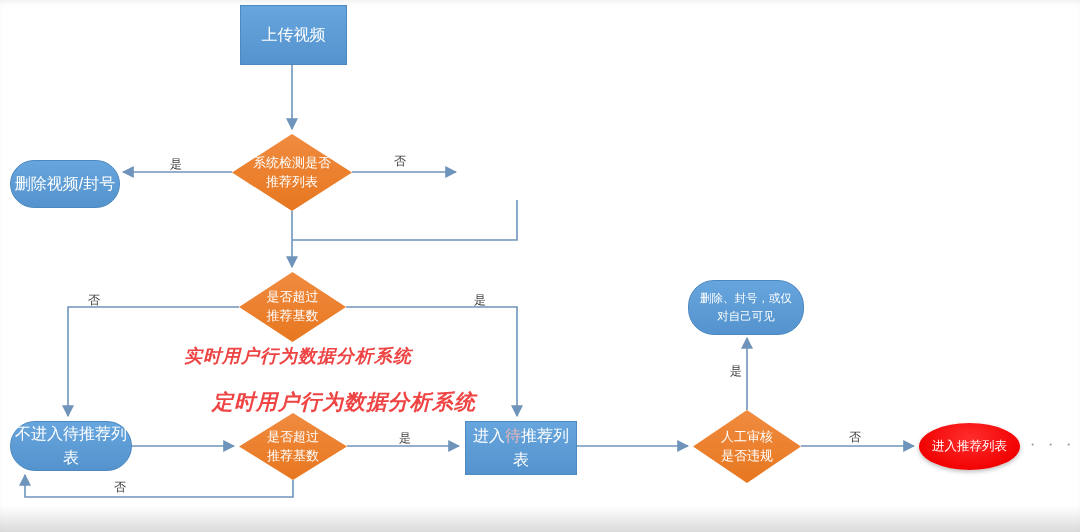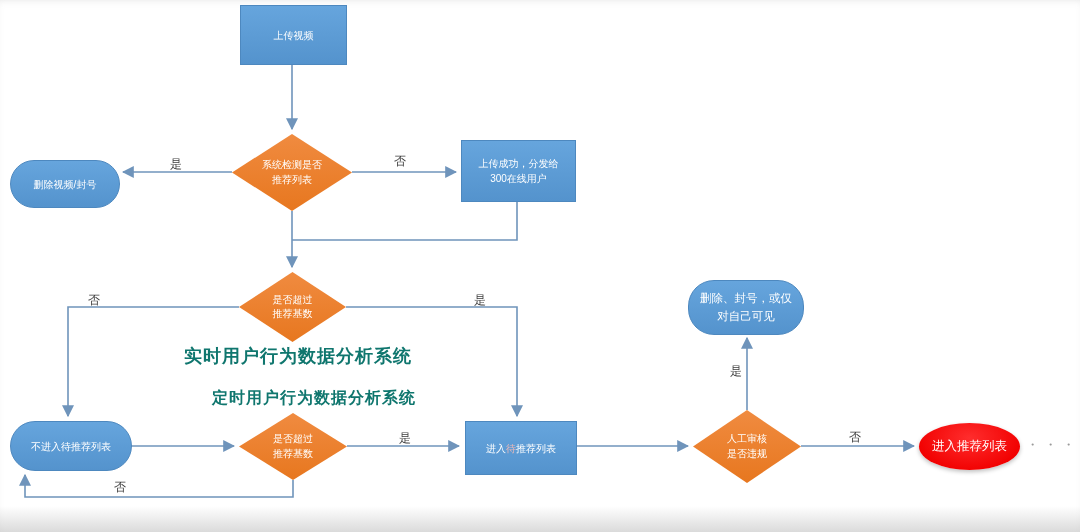--- a/index.html
+++ b/index.html
@@ -13,41 +13,41 @@
   .edge { stroke:#6F94BB; stroke-width:1.6; fill:none; }
 
   .node {
     position:absolute; display:flex; flex-direction:column;
     align-items:center; justify-content:center;
     color:#ffffff; text-align:center;
   }
   .process {
     background:linear-gradient(180deg,#66a5dd 0%,#5493cd 100%);
     border:1px solid #4d88bf;
-    font-size:10px; line-height:1.5;
+    font-size:16px; line-height:1.5;
   }
   .terminator { border-radius:26px; }
   .decision {
     clip-path:polygon(50% 0,100% 50%,50% 100%,0 50%);
     background:linear-gradient(180deg,#f08b40 0%,#e7771f 100%);
-    font-size:10px; line-height:1.45;
+    font-size:13px; line-height:1.45;
   }
   .terminal {
     background:radial-gradient(ellipse at 50% 32%, #ff2d2d 0%, #f10000 75%);
     border-radius:50%; font-size:12.5px;
     box-shadow:0 2px 4px rgba(0,0,0,.25);
   }
   .hl-red { color:#ffd5d5; }
   .hl-red { color:#e8b7b7; }
   .edge-label { position:absolute; font-size:12px; color:#3c3c3c; }
   .annotation {
-    position:absolute; font-weight:bold; color:#0f766e; white-space:nowrap;
+    position:absolute; font-weight:bold; color:#ef4444; white-space:nowrap;font-style:italic;
   }
   .annotation.a1 { left:184px; top:344px; font-size:18px; letter-spacing:1px; }
-  .annotation.a2 { left:212px; top:388px; font-size:16px; letter-spacing:1px; }
+  .annotation.a2 { left:212px; top:388px; font-size:21px; letter-spacing:1px; }
   .ellipsis {
     position:absolute; left:1026px; top:436px;
     color:#9a9a9a; font-size:13px; letter-spacing:5px;
   }
   .bottom-shade {
     position:absolute; left:0; right:0; bottom:0; height:26px;
     background:linear-gradient(180deg, rgba(255,255,255,0) 0%, rgba(150,150,150,.35) 100%);
     pointer-events:none;
   }
 </style>
@@ -83,24 +83,20 @@
 
   <div class="node decision" style="left:232px; top:134px; width:120px; height:77px;">
     <div>系统检测是否</div>
     <div>推荐列表</div>
   </div>
 
   <div class="node process terminator" style="left:10px; top:148px; width:108px; height:46px;margin-top:12px;">
     <div>删除视频/封号</div>
   </div>
 
-  <div class="node process" style="left:461px; top:140px; width:113px; height:60px;">
-    <div>上传成功，分发给</div>
-    <div>300在线用户</div>
-  </div>
 
   <div class="node decision" style="left:239px; top:272px; width:107px; height:70px;">
     <div>是否超过</div>
     <div>推荐基数</div>
   </div>
 
   <div class="node process" style="left:10px; top:421px; width:120px; height:48px;border-radius:25px;">
     <div>不进入待推荐列表</div>
   </div>
 

